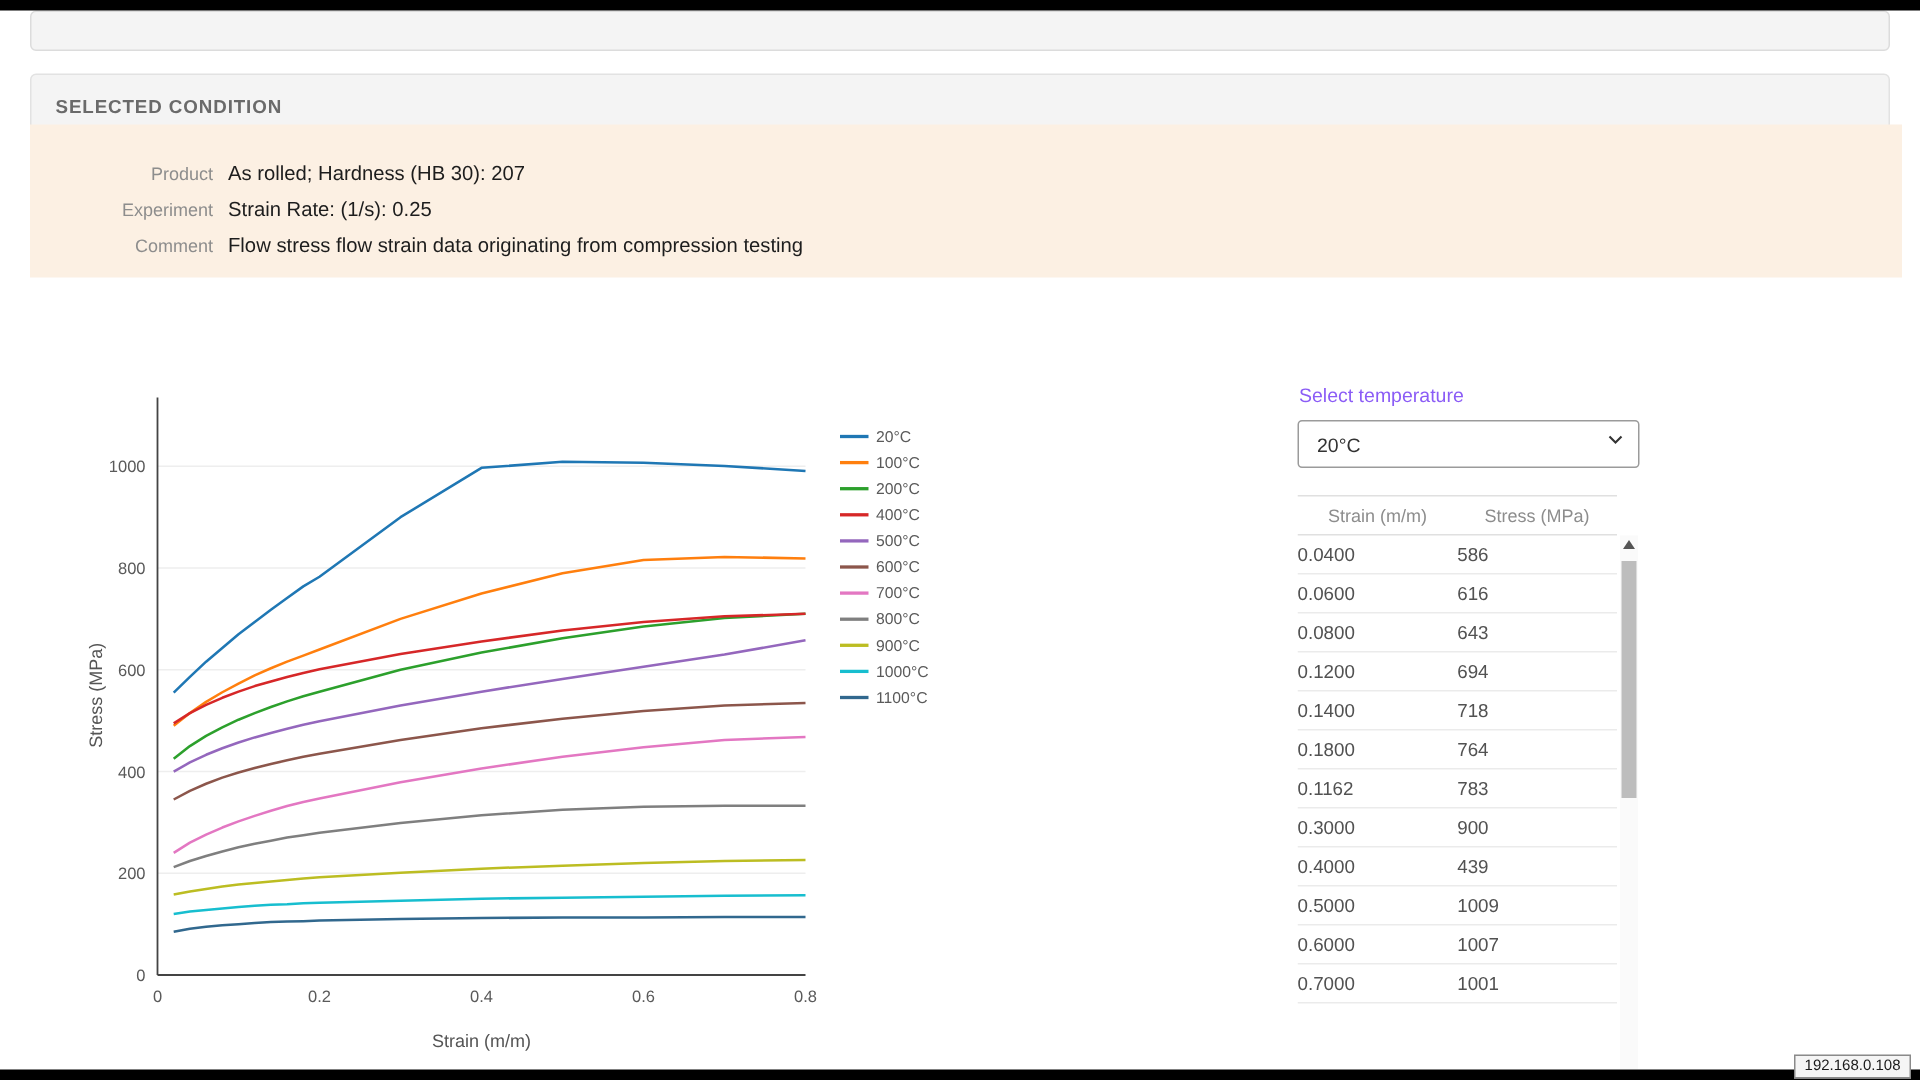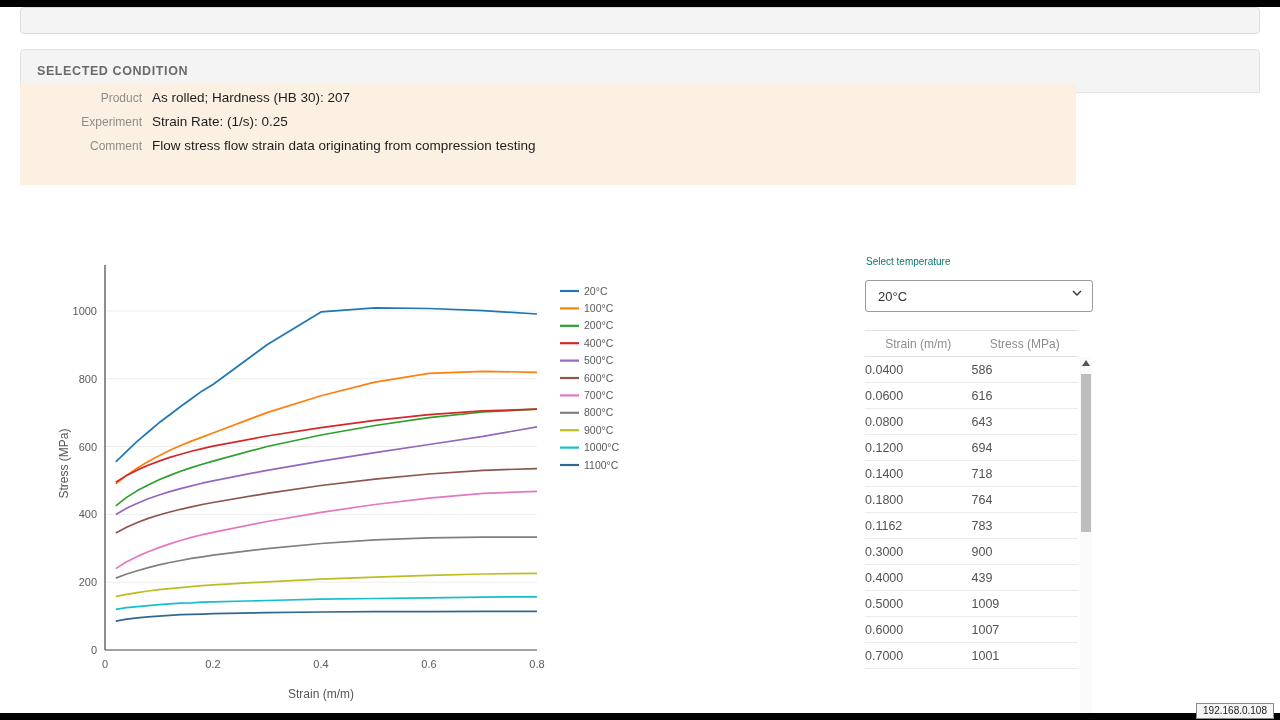--- a/index.html
+++ b/index.html
@@ -11,33 +11,33 @@
   .bar-bottom { bottom:0; height:7px; }
 
   .collapsed-bar { position:absolute; left:20px; top:7px; width:1240px; height:27px;
     background:#f4f4f4; border:1px solid #dcdcdc; border-radius:4px; }
 
   .cond-header { position:absolute; left:20px; top:49px; width:1240px; height:44px;
     background:#f4f4f4; border:1px solid #e2e2e2; border-radius:4px 4px 0 0;
     display:flex; align-items:center; padding:0 16px; }
   .cond-title { font-size:12.5px; font-weight:bold; color:#6a6a6a; letter-spacing:0.6px; }
 
-  .cond-body { position:absolute; left:20px; top:83px; width:1056px; height:102px;
-    background:#fcf0e3; padding-top:7px; }
+  .cond-body { position:absolute; left:20px; top:83px; width:1248px; height:102px;
+    background:#fcf0e3; padding-top:25px; }
   .cond-row { display:flex; align-items:baseline; margin-bottom:9px; }
   .cond-label { width:122px; text-align:right; color:#8d8d8d; font-size:12px; flex:none; }
   .cond-value { margin-left:10px; color:#1d1d1d; font-size:13.5px; }
 
   .chart-wrap { position:absolute; left:20px; top:240px; width:720px; height:470px; }
   .chart-wrap svg { width:100%; height:100%; }
   .tick { font-family:"Liberation Sans",sans-serif; font-size:11px; fill:#5a5a5a; }
   .legend-text { font-family:"Liberation Sans",sans-serif; font-size:10.5px; fill:#5a5a5a; }
   .axis-label { font-family:"Liberation Sans",sans-serif; font-size:12px; fill:#555; }
 
-  .select-label { position:absolute; left:866px; top:256px; font-size:10px; color:#0f766e; }
+  .select-label { position:absolute; left:866px; top:256px; font-size:13px; color:#8b5cf6; }
   .temp-select { position:absolute; left:865px; top:280px; width:228px; height:32px;
     border:1px solid #9b9b9b; border-radius:3px; background:#fff; font-size:13px; color:#333;
     padding:0 12px; appearance:none; -webkit-appearance:none; font-family:"Liberation Sans",sans-serif; }
   .chevron { position:absolute; left:1071px; top:287px; width:12px; height:12px; pointer-events:none;
     color:#333; font-size:11px; }
   .chevron svg { display:block; }
 
   .table-wrap { position:absolute; left:865px; top:330px; width:213px; height:383px; overflow:hidden; }
   .data-table { width:213px; border-collapse:collapse; table-layout:fixed; }
   .data-table th { font-weight:normal; color:#8d8d8d; font-size:12px; height:26px;

